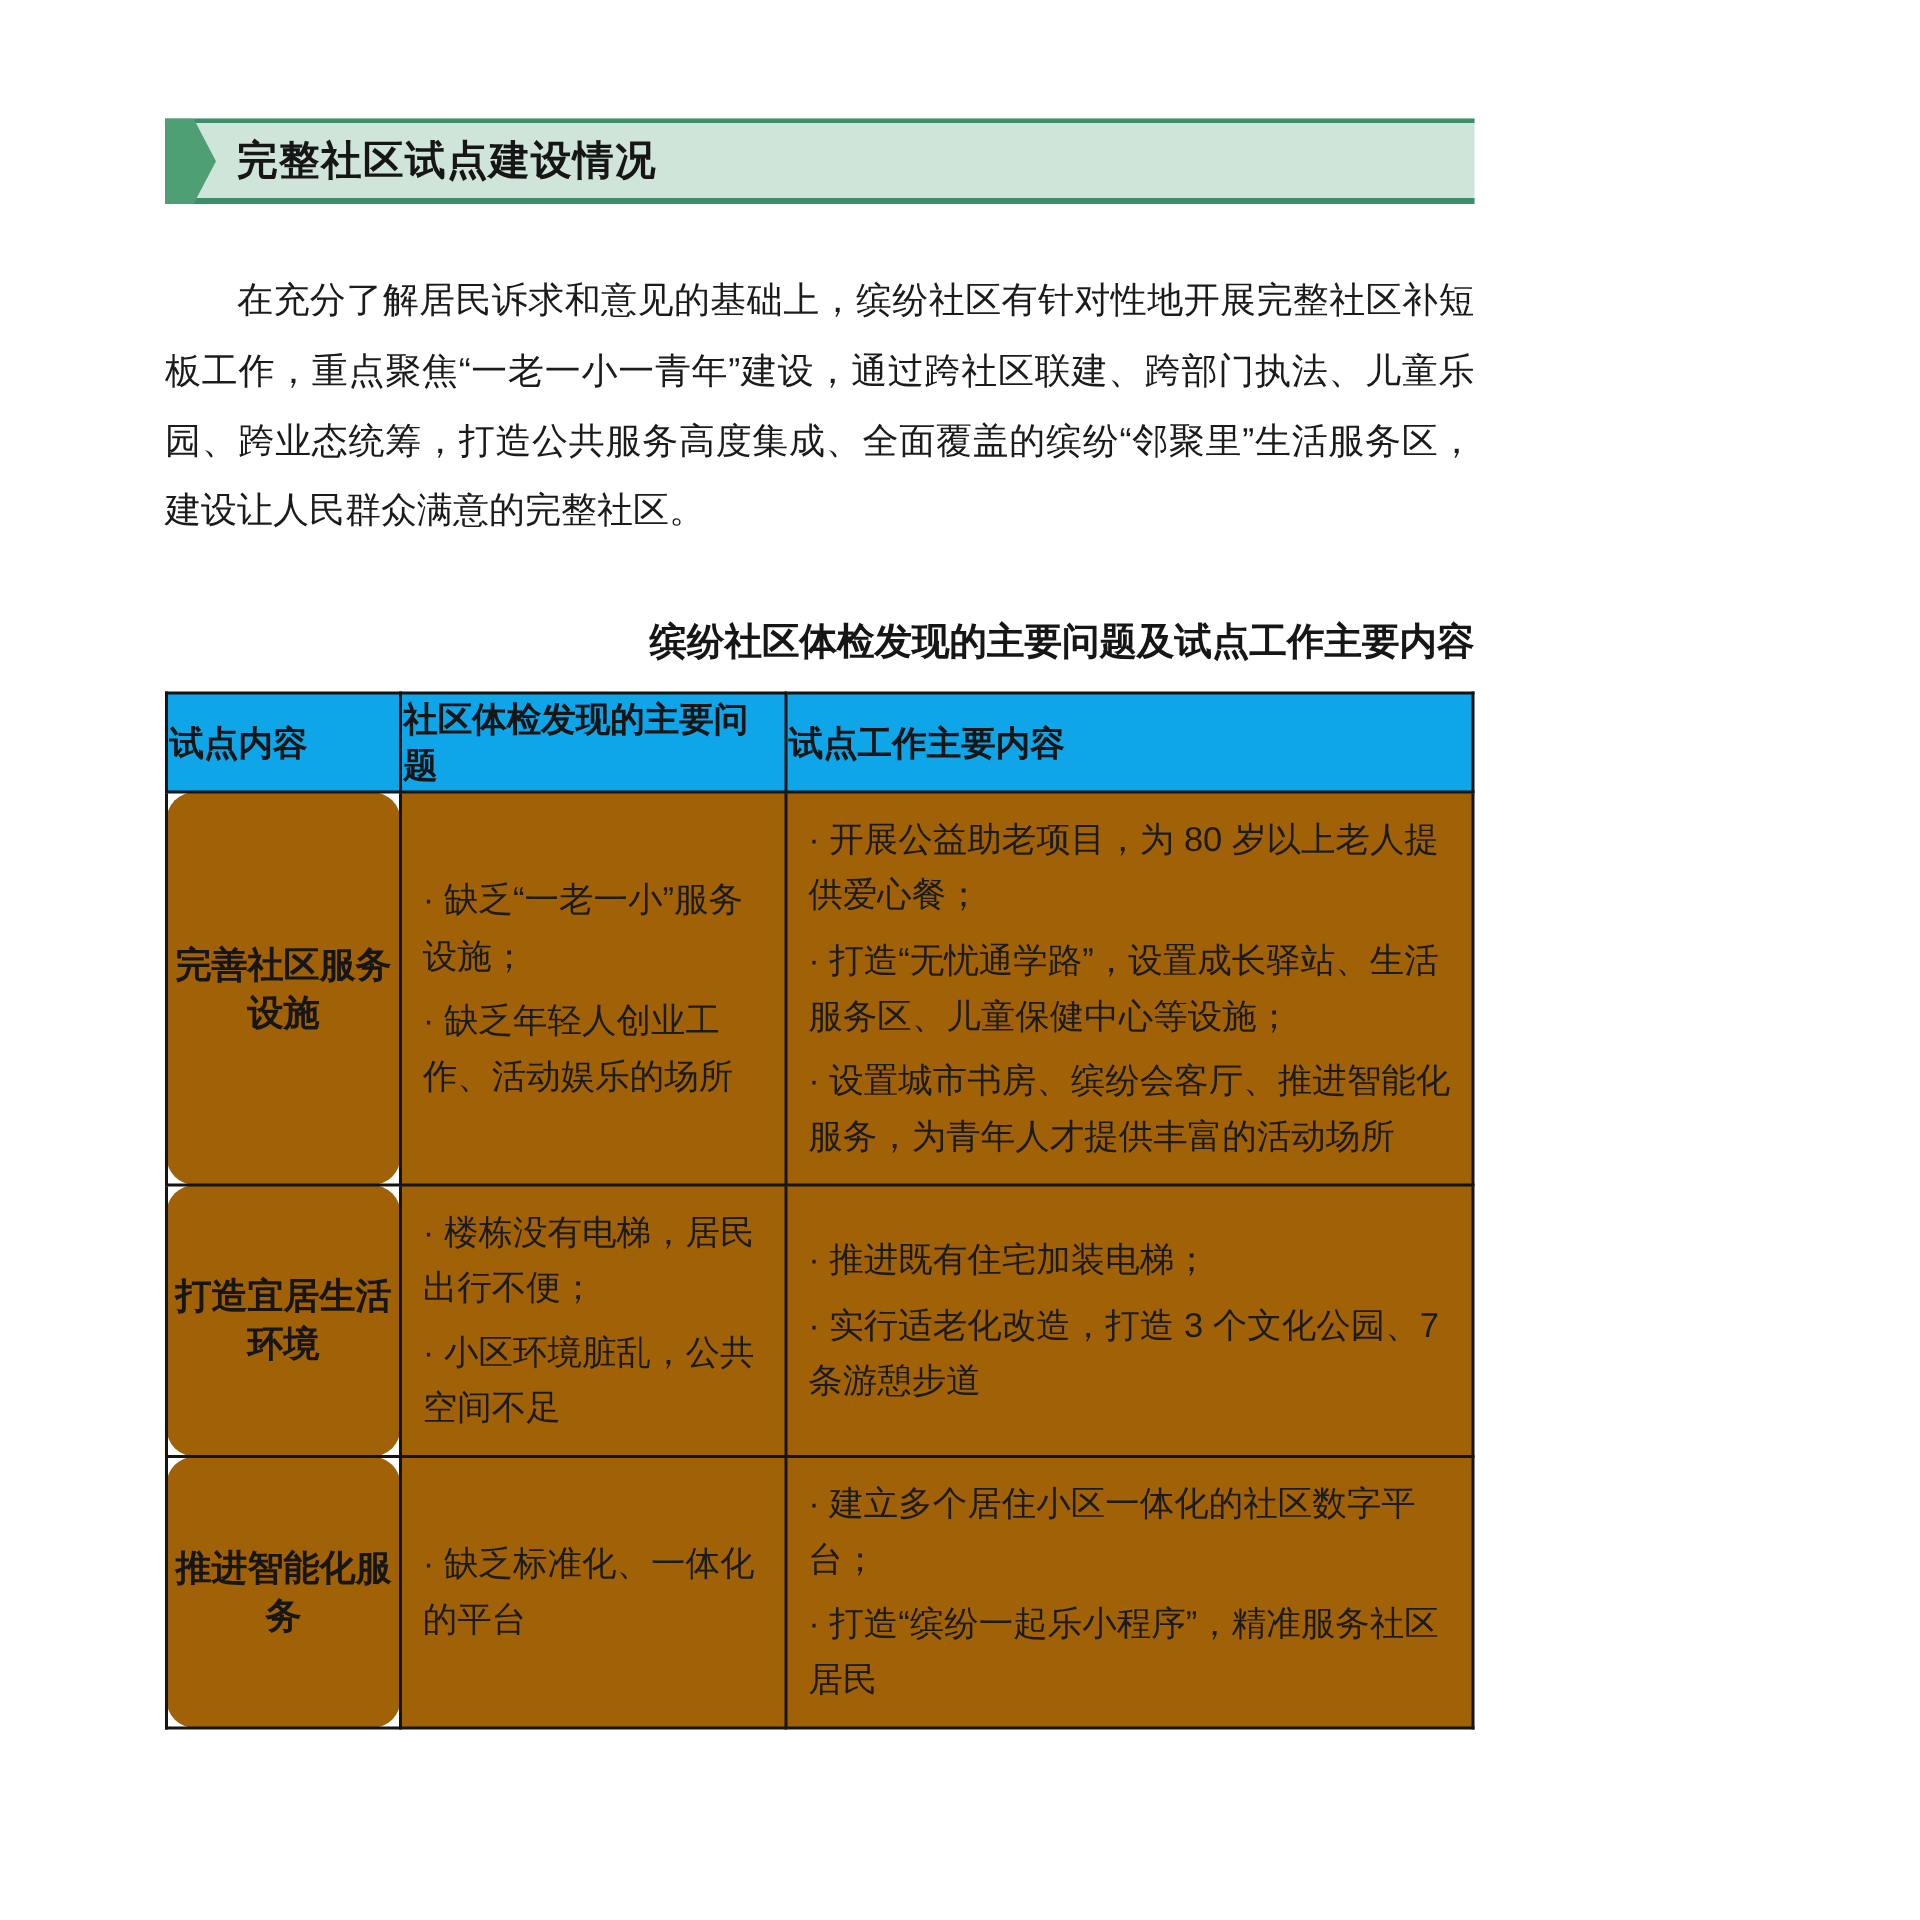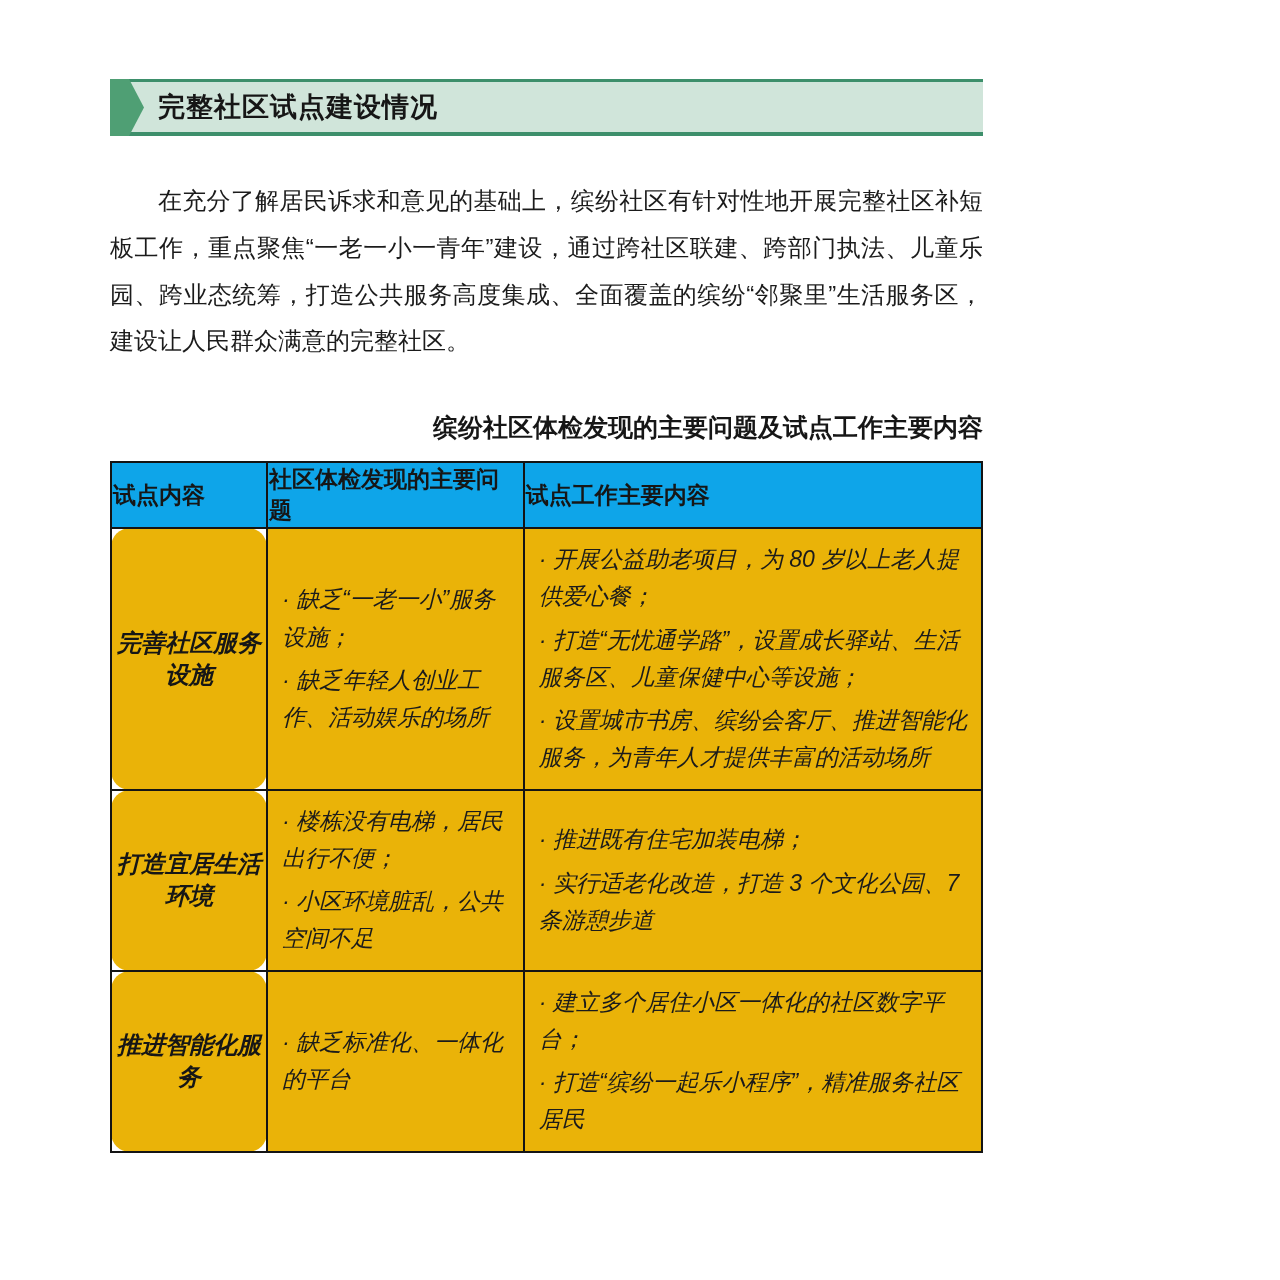--- a/index.html
+++ b/index.html
@@ -79,25 +79,24 @@
   }
   .data-table th {
     background:#0ea5e9;
     height:50px;
     font-size:23px;
     font-weight:700;
     text-align:left;
     color:#161616;
   }
   .data-table td {
-    background:#eab308;
+    background:#a16207;
     font-size:23px;
     vertical-align:middle;
     padding:6px 12px 6px 14px;
-    font-style:italic;
   }
   td.cat {
     font-weight:700;
     text-align:center;
     font-size:24px;
     padding:6px 4px;
     color:#161616;
     border-radius:19px;
   }
   tr.r1 td { height:155px; }

